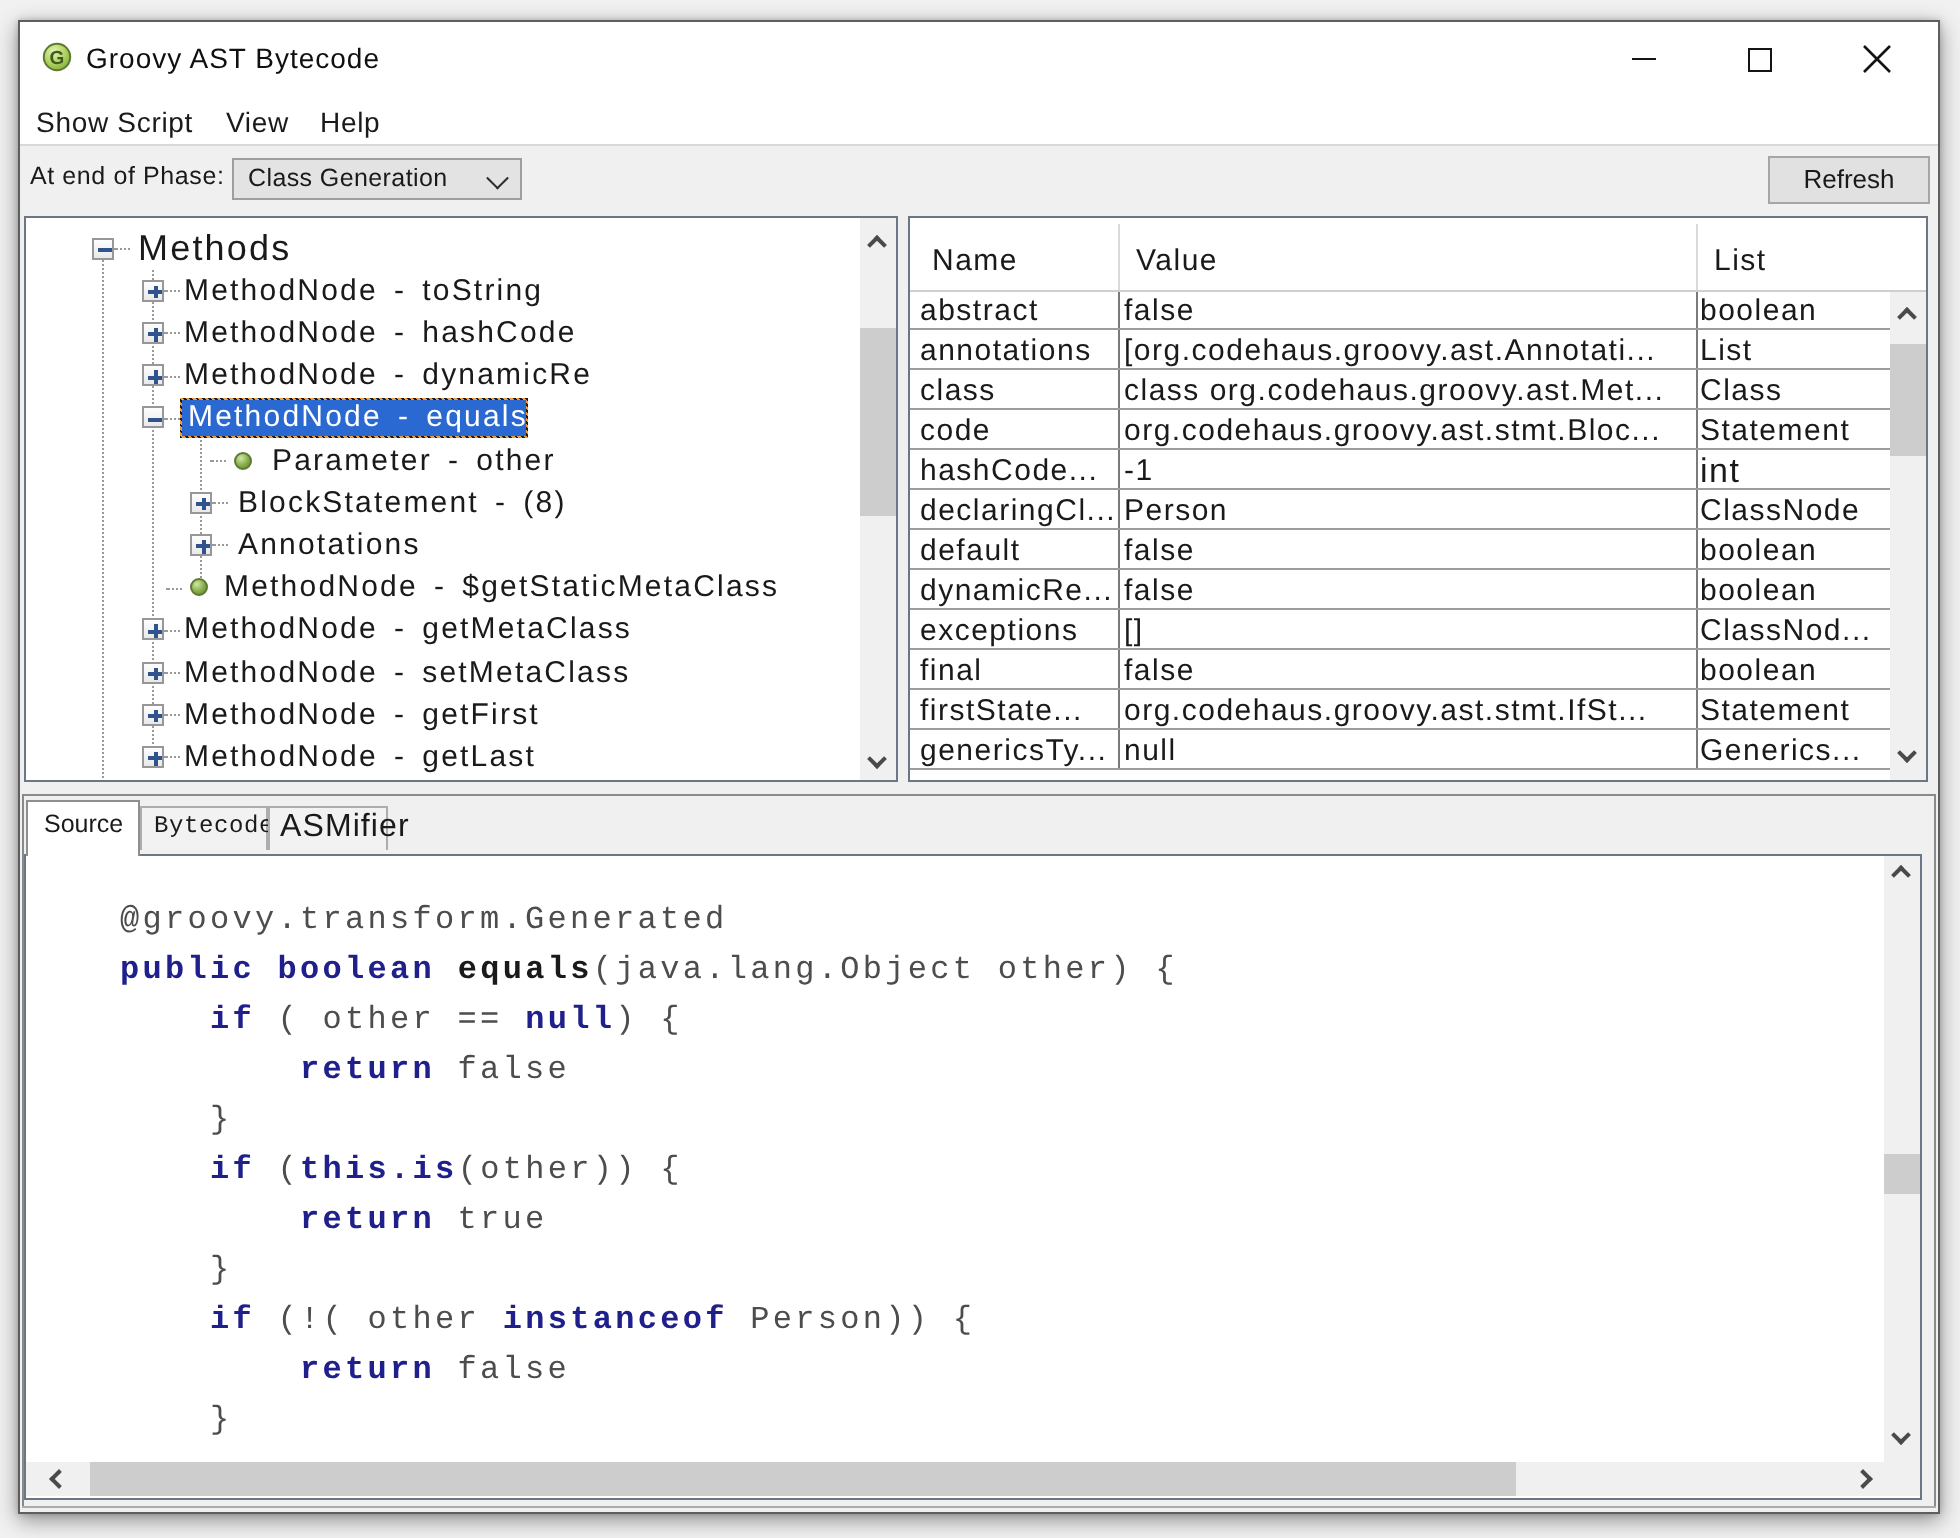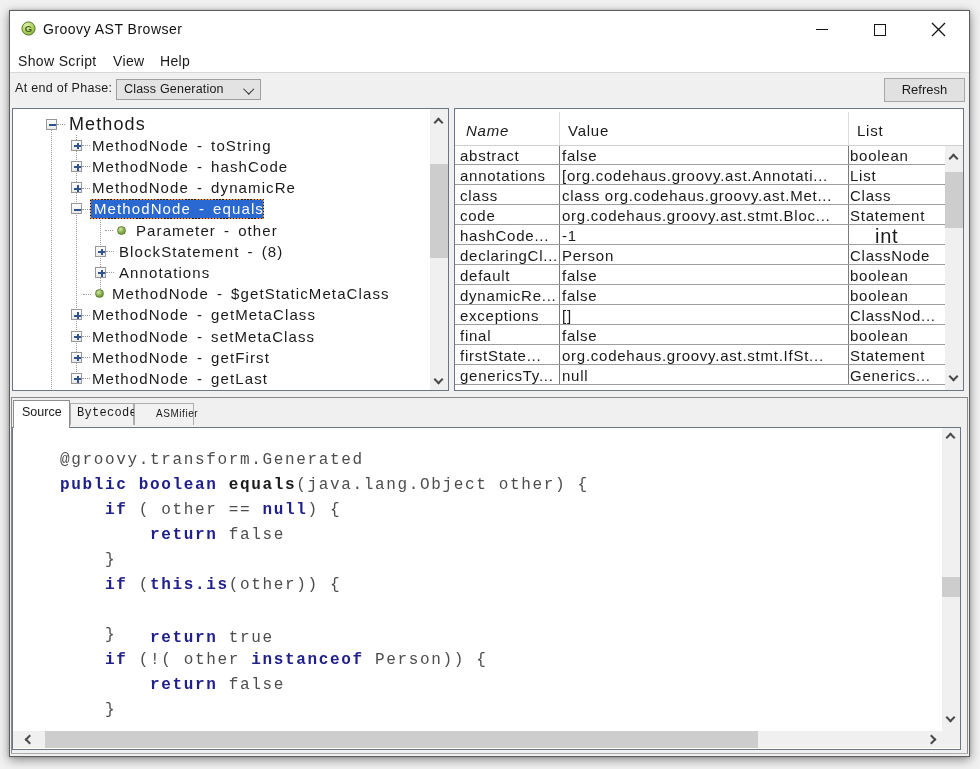--- a/index.html
+++ b/index.html
@@ -24,21 +24,21 @@
     <defs>
       <radialGradient id="gg" cx="0.38" cy="0.3" r="0.8">
         <stop offset="0" stop-color="#e2f3b2"></stop>
         <stop offset="0.55" stop-color="#aed25e"></stop>
         <stop offset="1" stop-color="#7ea83e"></stop>
       </radialGradient>
     </defs>
     <circle cx="7.5" cy="7.5" r="6.6" fill="url(#gg)" stroke="#5d7a33" stroke-width="1"></circle>
     <text x="7.5" y="11" font-family="Liberation Sans" font-size="9.5" font-weight="bold" fill="#3e5a20" text-anchor="middle">G</text>
   </svg>
-<div style="position:absolute;left:43px;top:20px;width:220px;height:18px;font-size:14px;line-height:18px;letter-spacing:0.5px;color:#101010;">Groovy AST Browser</div>
+<div style="position:absolute;left:43px;top:20px;width:220px;height:18px;font-size:14px;line-height:18px;letter-spacing:0.5px;color:#101010;">Groovy AST Bytecode</div>
 <div style="position:absolute;left:816px;top:29px;width:12px;height:1.4px;background:#141414;"></div>
 <div style="position:absolute;left:874px;top:24px;width:12px;height:12px;border:1.2px solid #141414;"></div>
 <svg style="position:absolute;left:931px;top:22px" width="15" height="15" viewBox="0 0 15 15">
     <path d="M1 1 L14 14 M14 1 L1 14" stroke="#141414" stroke-width="1.3"></path>
   </svg>
 <div style="position:absolute;left:18px;top:52px;width:90px;height:18px;font-size:14px;line-height:18px;letter-spacing:0.35px;">Show Script</div>
 <div style="position:absolute;left:113px;top:52px;width:40px;height:18px;font-size:14px;line-height:18px;letter-spacing:0.35px;">View</div>
 <div style="position:absolute;left:160px;top:52px;width:40px;height:18px;font-size:14px;line-height:18px;letter-spacing:0.35px;">Help</div>
 <div style="position:absolute;left:15px;top:80px;width:125px;height:17px;font-size:12.5px;line-height:17px;letter-spacing:0.3px;white-space:nowrap;">At end of Phase:</div>
 <div style="position:absolute;left:116px;top:79px;width:145px;height:21px;background:#e3e3e3;border:1px solid #9e9e9e;"></div>
@@ -118,21 +118,21 @@
   </div>
 <div class="hdot" style="left:82px;top:357.2px;width:8px;"></div>
 <div style="position:absolute;left:92px;top:347.7px;width:330px;height:19px;font-size:15px;line-height:19px;letter-spacing:1.1px;word-spacing:2.8px;">MethodNode - getFirst</div>
 <div class="exp" style="left:71px;top:372.9px;">
     <i class="hh"></i>
     <i class="vv"></i>
   </div>
 <div class="hdot" style="left:82px;top:378.4px;width:8px;"></div>
 <div style="position:absolute;left:92px;top:368.9px;width:330px;height:19px;font-size:15px;line-height:19px;letter-spacing:1.1px;word-spacing:2.8px;">MethodNode - getLast</div>
 <div style="position:absolute;left:454px;top:108px;width:510px;height:283px;background:#fff;border:1px solid #6b7787;"></div>
-<div style="position:absolute;left:466px;top:122px;width:90px;height:18px;font-size:15px;line-height:18px;letter-spacing:0.75px;font-style:italic;">Name</div>
+<div style="position:absolute;left:466px;top:122px;width:90px;height:18px;font-size:15px;line-height:18px;letter-spacing:0.75px;">Name</div>
 <div style="position:absolute;left:568px;top:122px;width:90px;height:18px;font-size:15px;line-height:18px;letter-spacing:0.75px;">Value</div>
 <div style="position:absolute;left:857px;top:122px;width:80px;height:18px;font-size:15px;line-height:18px;letter-spacing:0.75px;">List</div>
 <div style="position:absolute;left:559px;top:112px;width:1px;height:33px;background:#dadada;"></div>
 <div style="position:absolute;left:848px;top:112px;width:1px;height:33px;background:#dadada;"></div>
 <div style="position:absolute;left:455px;top:145px;width:508px;height:1px;background:#cfcfcf;"></div>
 <div style="position:absolute;left:559px;top:146px;width:1px;height:239px;background:#7b7b7b;"></div>
 <div style="position:absolute;left:848px;top:146px;width:1px;height:239px;background:#7b7b7b;"></div>
 <div style="position:absolute;left:455px;top:164px;width:490px;height:1px;background:#9d9d9d;"></div>
 <div style="position:absolute;left:460px;top:147px;width:97px;height:18px;font-size:15px;line-height:18px;letter-spacing:0.75px;overflow:hidden;white-space:nowrap;">abstract</div>
 <div style="position:absolute;left:562px;top:147px;width:283px;height:18px;font-size:15px;line-height:18px;letter-spacing:0.75px;overflow:hidden;white-space:nowrap;">false</div>
@@ -145,21 +145,21 @@
 <div style="position:absolute;left:460px;top:187px;width:97px;height:18px;font-size:15px;line-height:18px;letter-spacing:0.75px;overflow:hidden;white-space:nowrap;">class</div>
 <div style="position:absolute;left:562px;top:187px;width:283px;height:18px;font-size:15px;line-height:18px;letter-spacing:0.75px;overflow:hidden;white-space:nowrap;">class org.codehaus.groovy.ast.Met...</div>
 <div style="position:absolute;left:850px;top:187px;width:93px;height:18px;font-size:15px;line-height:18px;letter-spacing:0.75px;overflow:hidden;white-space:nowrap;">Class</div>
 <div style="position:absolute;left:455px;top:224px;width:490px;height:1px;background:#9d9d9d;"></div>
 <div style="position:absolute;left:460px;top:207px;width:97px;height:18px;font-size:15px;line-height:18px;letter-spacing:0.75px;overflow:hidden;white-space:nowrap;">code</div>
 <div style="position:absolute;left:562px;top:207px;width:283px;height:18px;font-size:15px;line-height:18px;letter-spacing:0.75px;overflow:hidden;white-space:nowrap;">org.codehaus.groovy.ast.stmt.Bloc...</div>
 <div style="position:absolute;left:850px;top:207px;width:93px;height:18px;font-size:15px;line-height:18px;letter-spacing:0.75px;overflow:hidden;white-space:nowrap;">Statement</div>
 <div style="position:absolute;left:455px;top:244px;width:490px;height:1px;background:#9d9d9d;"></div>
 <div style="position:absolute;left:460px;top:227px;width:97px;height:18px;font-size:15px;line-height:18px;letter-spacing:0.75px;overflow:hidden;white-space:nowrap;">hashCode...</div>
 <div style="position:absolute;left:562px;top:227px;width:283px;height:18px;font-size:15px;line-height:18px;letter-spacing:0.75px;overflow:hidden;white-space:nowrap;">-1</div>
-<div style="position:absolute;left:850px;top:227px;width:93px;height:18px;font-size:20px;line-height:18px;letter-spacing:0.75px;overflow:hidden;white-space:nowrap;padding-left:25px;">int</div>
+<div style="position:absolute;left:850px;top:227px;width:93px;height:18px;font-size:17px;line-height:18px;letter-spacing:0.75px;overflow:hidden;white-space:nowrap;">int</div>
 <div style="position:absolute;left:455px;top:264px;width:490px;height:1px;background:#9d9d9d;"></div>
 <div style="position:absolute;left:460px;top:247px;width:97px;height:18px;font-size:15px;line-height:18px;letter-spacing:0.75px;overflow:hidden;white-space:nowrap;">declaringCl...</div>
 <div style="position:absolute;left:562px;top:247px;width:283px;height:18px;font-size:15px;line-height:18px;letter-spacing:0.75px;overflow:hidden;white-space:nowrap;">Person</div>
 <div style="position:absolute;left:850px;top:247px;width:93px;height:18px;font-size:15px;line-height:18px;letter-spacing:0.75px;overflow:hidden;white-space:nowrap;">ClassNode</div>
 <div style="position:absolute;left:455px;top:284px;width:490px;height:1px;background:#9d9d9d;"></div>
 <div style="position:absolute;left:460px;top:267px;width:97px;height:18px;font-size:15px;line-height:18px;letter-spacing:0.75px;overflow:hidden;white-space:nowrap;">default</div>
 <div style="position:absolute;left:562px;top:267px;width:283px;height:18px;font-size:15px;line-height:18px;letter-spacing:0.75px;overflow:hidden;white-space:nowrap;">false</div>
 <div style="position:absolute;left:850px;top:267px;width:93px;height:18px;font-size:15px;line-height:18px;letter-spacing:0.75px;overflow:hidden;white-space:nowrap;">boolean</div>
 <div style="position:absolute;left:455px;top:304px;width:490px;height:1px;background:#9d9d9d;"></div>
 <div style="position:absolute;left:460px;top:287px;width:97px;height:18px;font-size:15px;line-height:18px;letter-spacing:0.75px;overflow:hidden;white-space:nowrap;">dynamicRe...</div>
@@ -184,32 +184,32 @@
 <div style="position:absolute;left:945px;top:146px;width:18px;height:244px;background:#f0f0f0;"></div>
 <div class="chu" style="left:950px;top:155px;"></div>
 <div class="chd" style="left:950px;top:373px;"></div>
 <div style="position:absolute;left:945px;top:172px;width:18px;height:56px;background:#cdcdcd;"></div>
 <div style="position:absolute;left:11px;top:397px;width:957px;height:1px;background:#8a8a8a;"></div>
 <div style="position:absolute;left:11px;top:397px;width:1px;height:356px;background:#8a8a8a;"></div>
 <div style="position:absolute;left:967px;top:397px;width:1px;height:356px;background:#8a8a8a;"></div>
 <div style="position:absolute;left:70px;top:402.5px;width:64px;height:22px;background:#f2f2f2;border:1px solid #adadad;border-bottom:none;"></div>
 <div style="position:absolute;left:77px;top:406px;width:54px;height:15px;font-size:12px;line-height:15px;letter-spacing:0.3px;font-family:Liberation Mono, monospace;">Bytecode</div>
 <div style="position:absolute;left:134px;top:402.5px;width:60px;height:22px;background:#f2f2f2;border:1px solid #adadad;border-bottom:none;"></div>
-<div style="position:absolute;left:140px;top:406px;width:52px;height:15px;font-size:10px;line-height:15px;letter-spacing:0.55px;margin-left:16px;">ASMifier</div>
+<div style="position:absolute;left:140px;top:406px;width:52px;height:15px;font-size:16px;line-height:15px;letter-spacing:0.55px;">ASMifier</div>
 <div style="position:absolute;left:12px;top:427px;width:949px;height:323px;background:#fff;border:1px solid #6b7787;"></div>
 <div style="position:absolute;left:13px;top:399.5px;width:57px;height:28px;background:#fff;border:1px solid #8e8e8e;border-bottom:none;z-index:3;"></div>
 <div style="position:absolute;left:22px;top:403.5px;width:46px;height:16px;font-size:12.5px;line-height:16px;z-index:4;">Source</div>
 <div style="position:absolute;left:14px;top:426px;width:55px;height:3px;background:#fff;z-index:4;"></div>
 <div class="txt" style="position:absolute;left:15px;top:447.5px;height:25px;line-height:25px;font-family:'Liberation Mono',monospace;font-size:16px;letter-spacing:1.65px;"><span style="color:#4d4d4d;">    @groovy.transform.Generated</span></div>
 <div class="txt" style="position:absolute;left:15px;top:472.5px;height:25px;line-height:25px;font-family:'Liberation Mono',monospace;font-size:16px;letter-spacing:1.65px;"><span style="color:#4d4d4d;">    </span><span style="color:#20208c;font-weight:bold;">public boolean</span><span style="color:#4d4d4d;"> </span><span style="color:#1a1a1a;font-weight:bold;">equals</span><span style="color:#4d4d4d;">(java.lang.Object other) {</span></div>
 <div class="txt" style="position:absolute;left:15px;top:497.5px;height:25px;line-height:25px;font-family:'Liberation Mono',monospace;font-size:16px;letter-spacing:1.65px;"><span style="color:#4d4d4d;">        </span><span style="color:#20208c;font-weight:bold;">if</span><span style="color:#4d4d4d;"> ( other == </span><span style="color:#20208c;font-weight:bold;">null</span><span style="color:#4d4d4d;">) {</span></div>
 <div class="txt" style="position:absolute;left:15px;top:522.5px;height:25px;line-height:25px;font-family:'Liberation Mono',monospace;font-size:16px;letter-spacing:1.65px;"><span style="color:#4d4d4d;">            </span><span style="color:#20208c;font-weight:bold;">return</span><span style="color:#4d4d4d;"> false</span></div>
 <div class="txt" style="position:absolute;left:15px;top:547.5px;height:25px;line-height:25px;font-family:'Liberation Mono',monospace;font-size:16px;letter-spacing:1.65px;"><span style="color:#4d4d4d;">        }</span></div>
 <div class="txt" style="position:absolute;left:15px;top:572.5px;height:25px;line-height:25px;font-family:'Liberation Mono',monospace;font-size:16px;letter-spacing:1.65px;"><span style="color:#4d4d4d;">        </span><span style="color:#20208c;font-weight:bold;">if</span><span style="color:#4d4d4d;"> (</span><span style="color:#20208c;font-weight:bold;">this.is</span><span style="color:#4d4d4d;">(other)) {</span></div>
-<div class="txt" style="position:absolute;left:15px;top:597.5px;height:25px;line-height:25px;font-family:'Liberation Mono',monospace;font-size:16px;letter-spacing:1.65px;margin-top:28px;"><span style="color:#4d4d4d;">            </span><span style="color:#20208c;font-weight:bold;">return</span><span style="color:#4d4d4d;"> true</span></div>
+<div class="txt" style="position:absolute;left:15px;top:597.5px;height:25px;line-height:25px;font-family:'Liberation Mono',monospace;font-size:16px;letter-spacing:1.65px;"><span style="color:#4d4d4d;">            </span><span style="color:#20208c;font-weight:bold;">return</span><span style="color:#4d4d4d;"> true</span></div>
 <div class="txt" style="position:absolute;left:15px;top:622.5px;height:25px;line-height:25px;font-family:'Liberation Mono',monospace;font-size:16px;letter-spacing:1.65px;"><span style="color:#4d4d4d;">        }</span></div>
 <div class="txt" style="position:absolute;left:15px;top:647.5px;height:25px;line-height:25px;font-family:'Liberation Mono',monospace;font-size:16px;letter-spacing:1.65px;"><span style="color:#4d4d4d;">        </span><span style="color:#20208c;font-weight:bold;">if</span><span style="color:#4d4d4d;"> (!( other </span><span style="color:#20208c;font-weight:bold;">instanceof</span><span style="color:#4d4d4d;"> Person)) {</span></div>
 <div class="txt" style="position:absolute;left:15px;top:672.5px;height:25px;line-height:25px;font-family:'Liberation Mono',monospace;font-size:16px;letter-spacing:1.65px;"><span style="color:#4d4d4d;">            </span><span style="color:#20208c;font-weight:bold;">return</span><span style="color:#4d4d4d;"> false</span></div>
 <div class="txt" style="position:absolute;left:15px;top:697.5px;height:25px;line-height:25px;font-family:'Liberation Mono',monospace;font-size:16px;letter-spacing:1.65px;"><span style="color:#4d4d4d;">        }</span></div>
 <div style="position:absolute;left:942px;top:428px;width:18px;height:303px;background:#f0f0f0;"></div>
 <div class="chu" style="left:947px;top:434px;"></div>
 <div class="chd" style="left:947px;top:714px;"></div>
 <div style="position:absolute;left:942px;top:577px;width:18px;height:20px;background:#cdcdcd;"></div>
 <div style="position:absolute;left:942px;top:731px;width:18px;height:17px;background:#f0f0f0;"></div>
 <div style="position:absolute;left:13px;top:731px;width:929px;height:17px;background:#f0f0f0;"></div>

